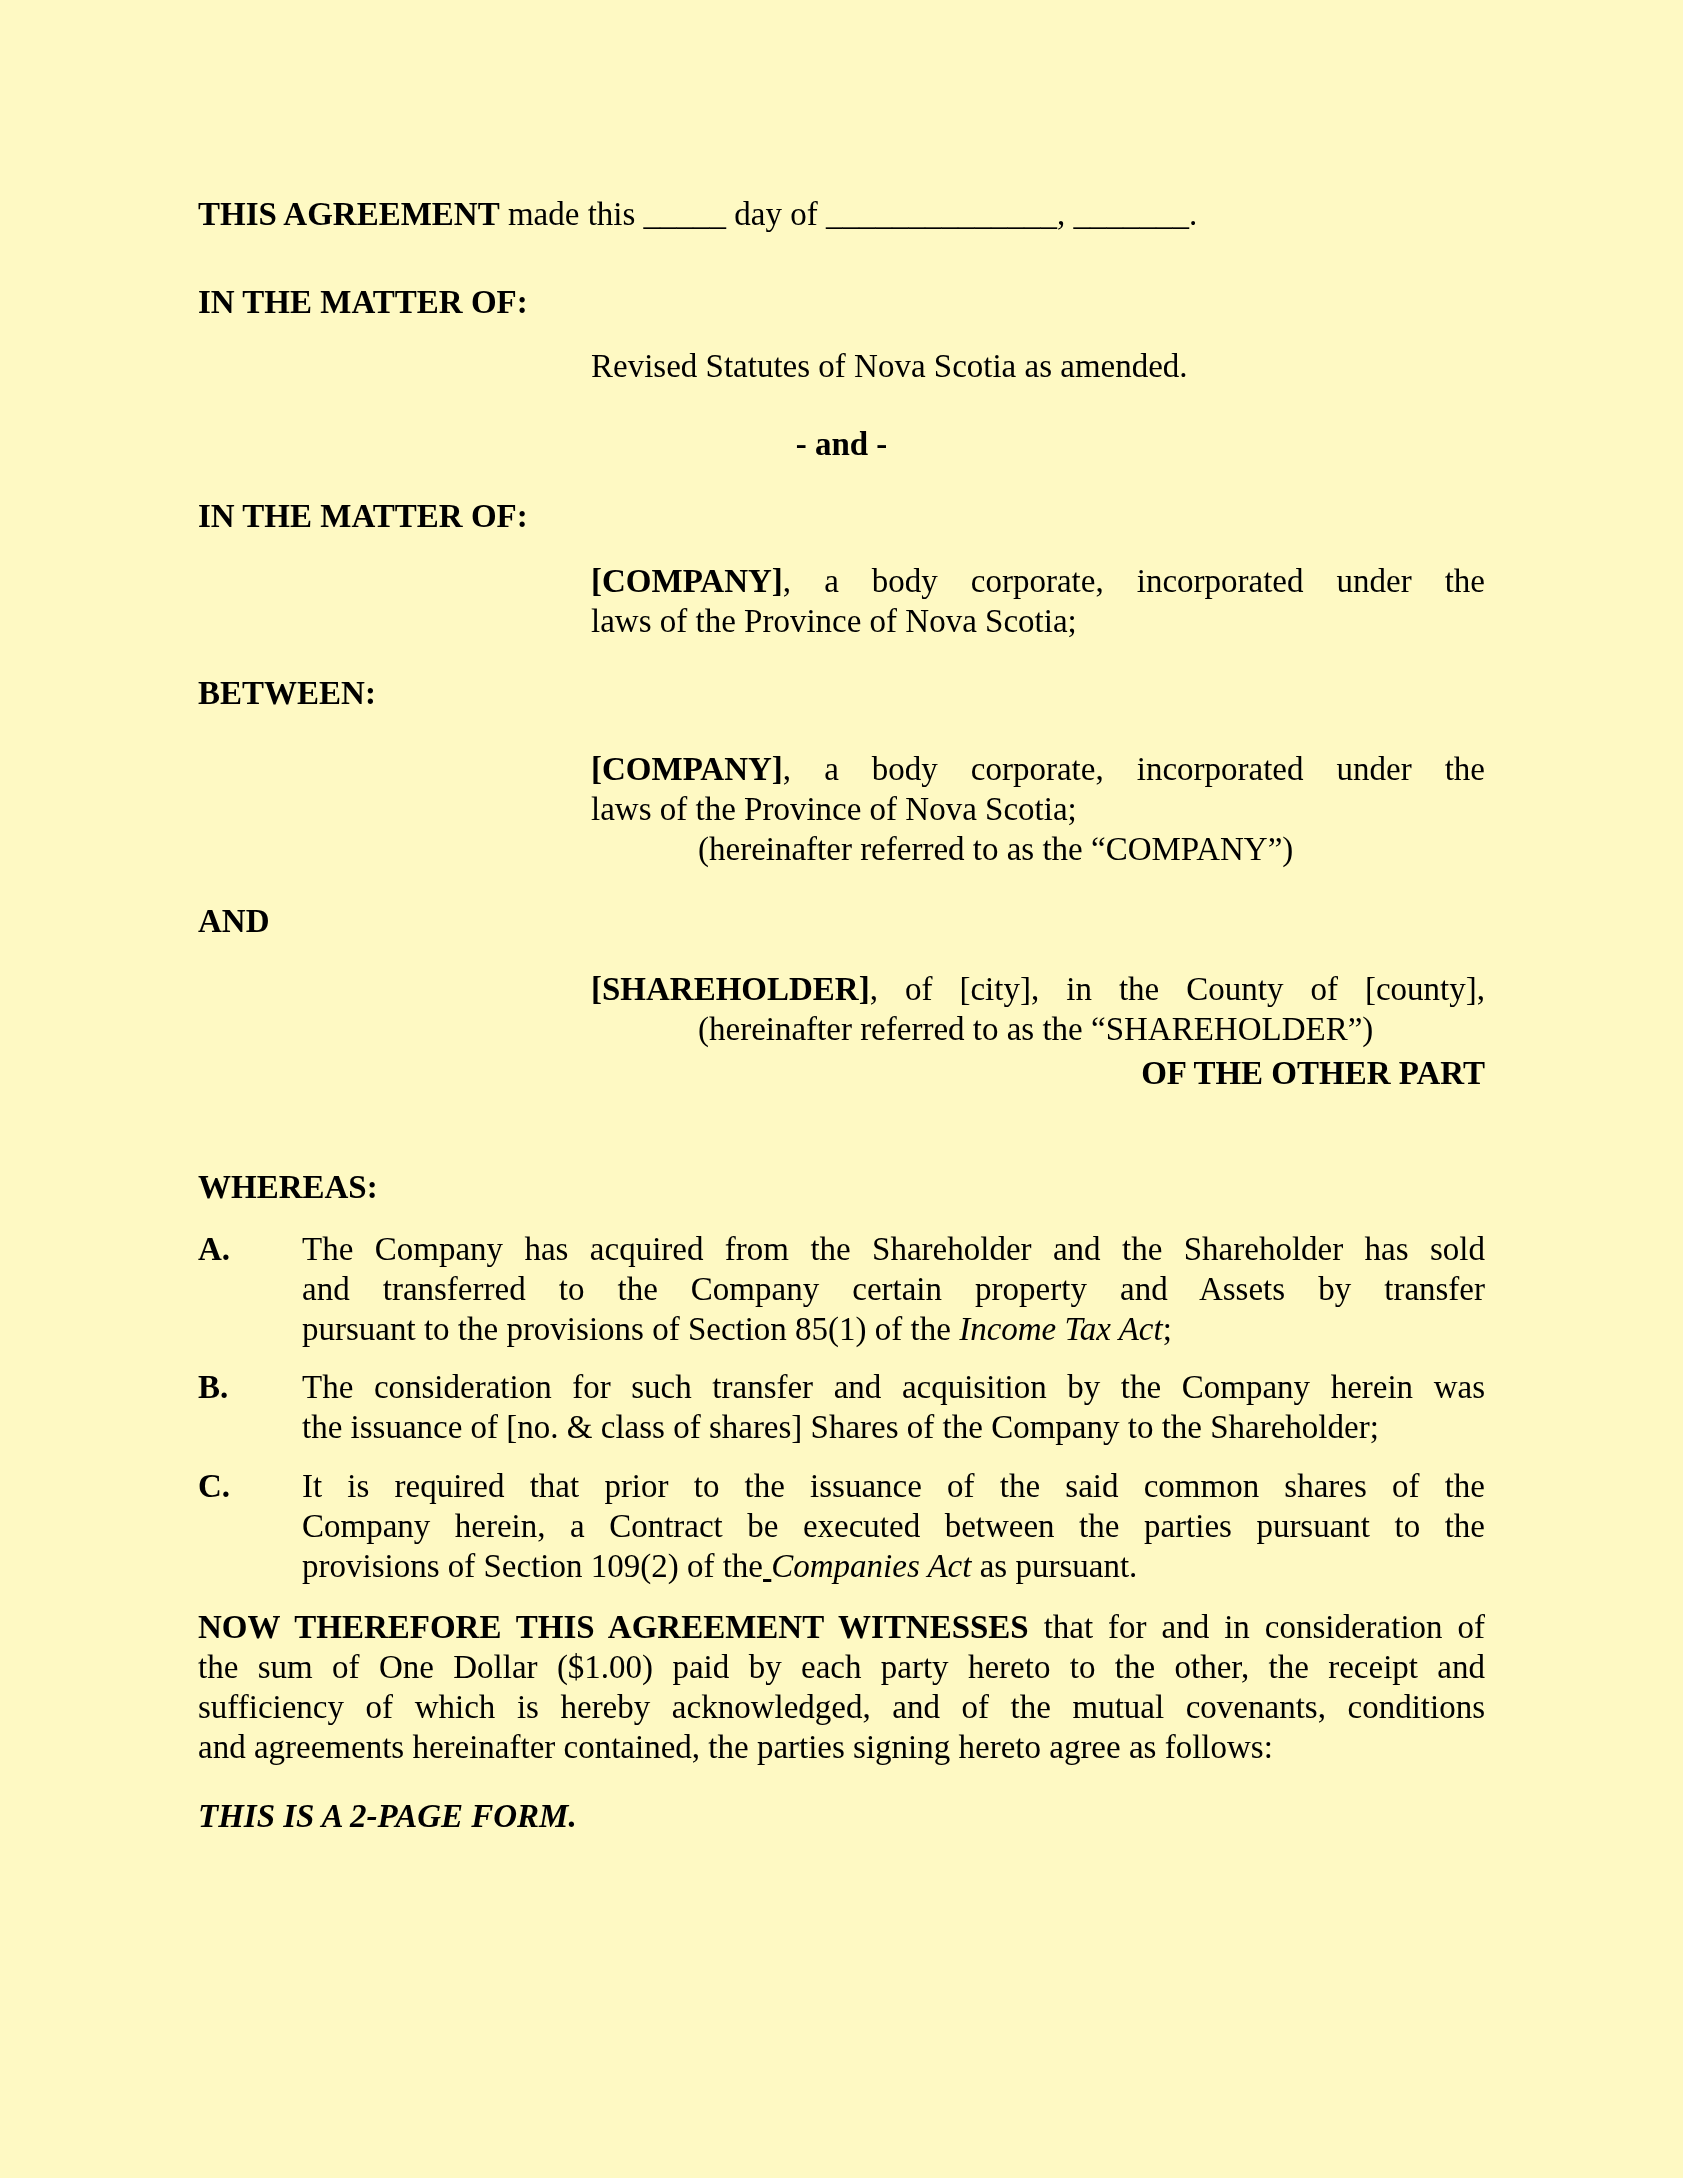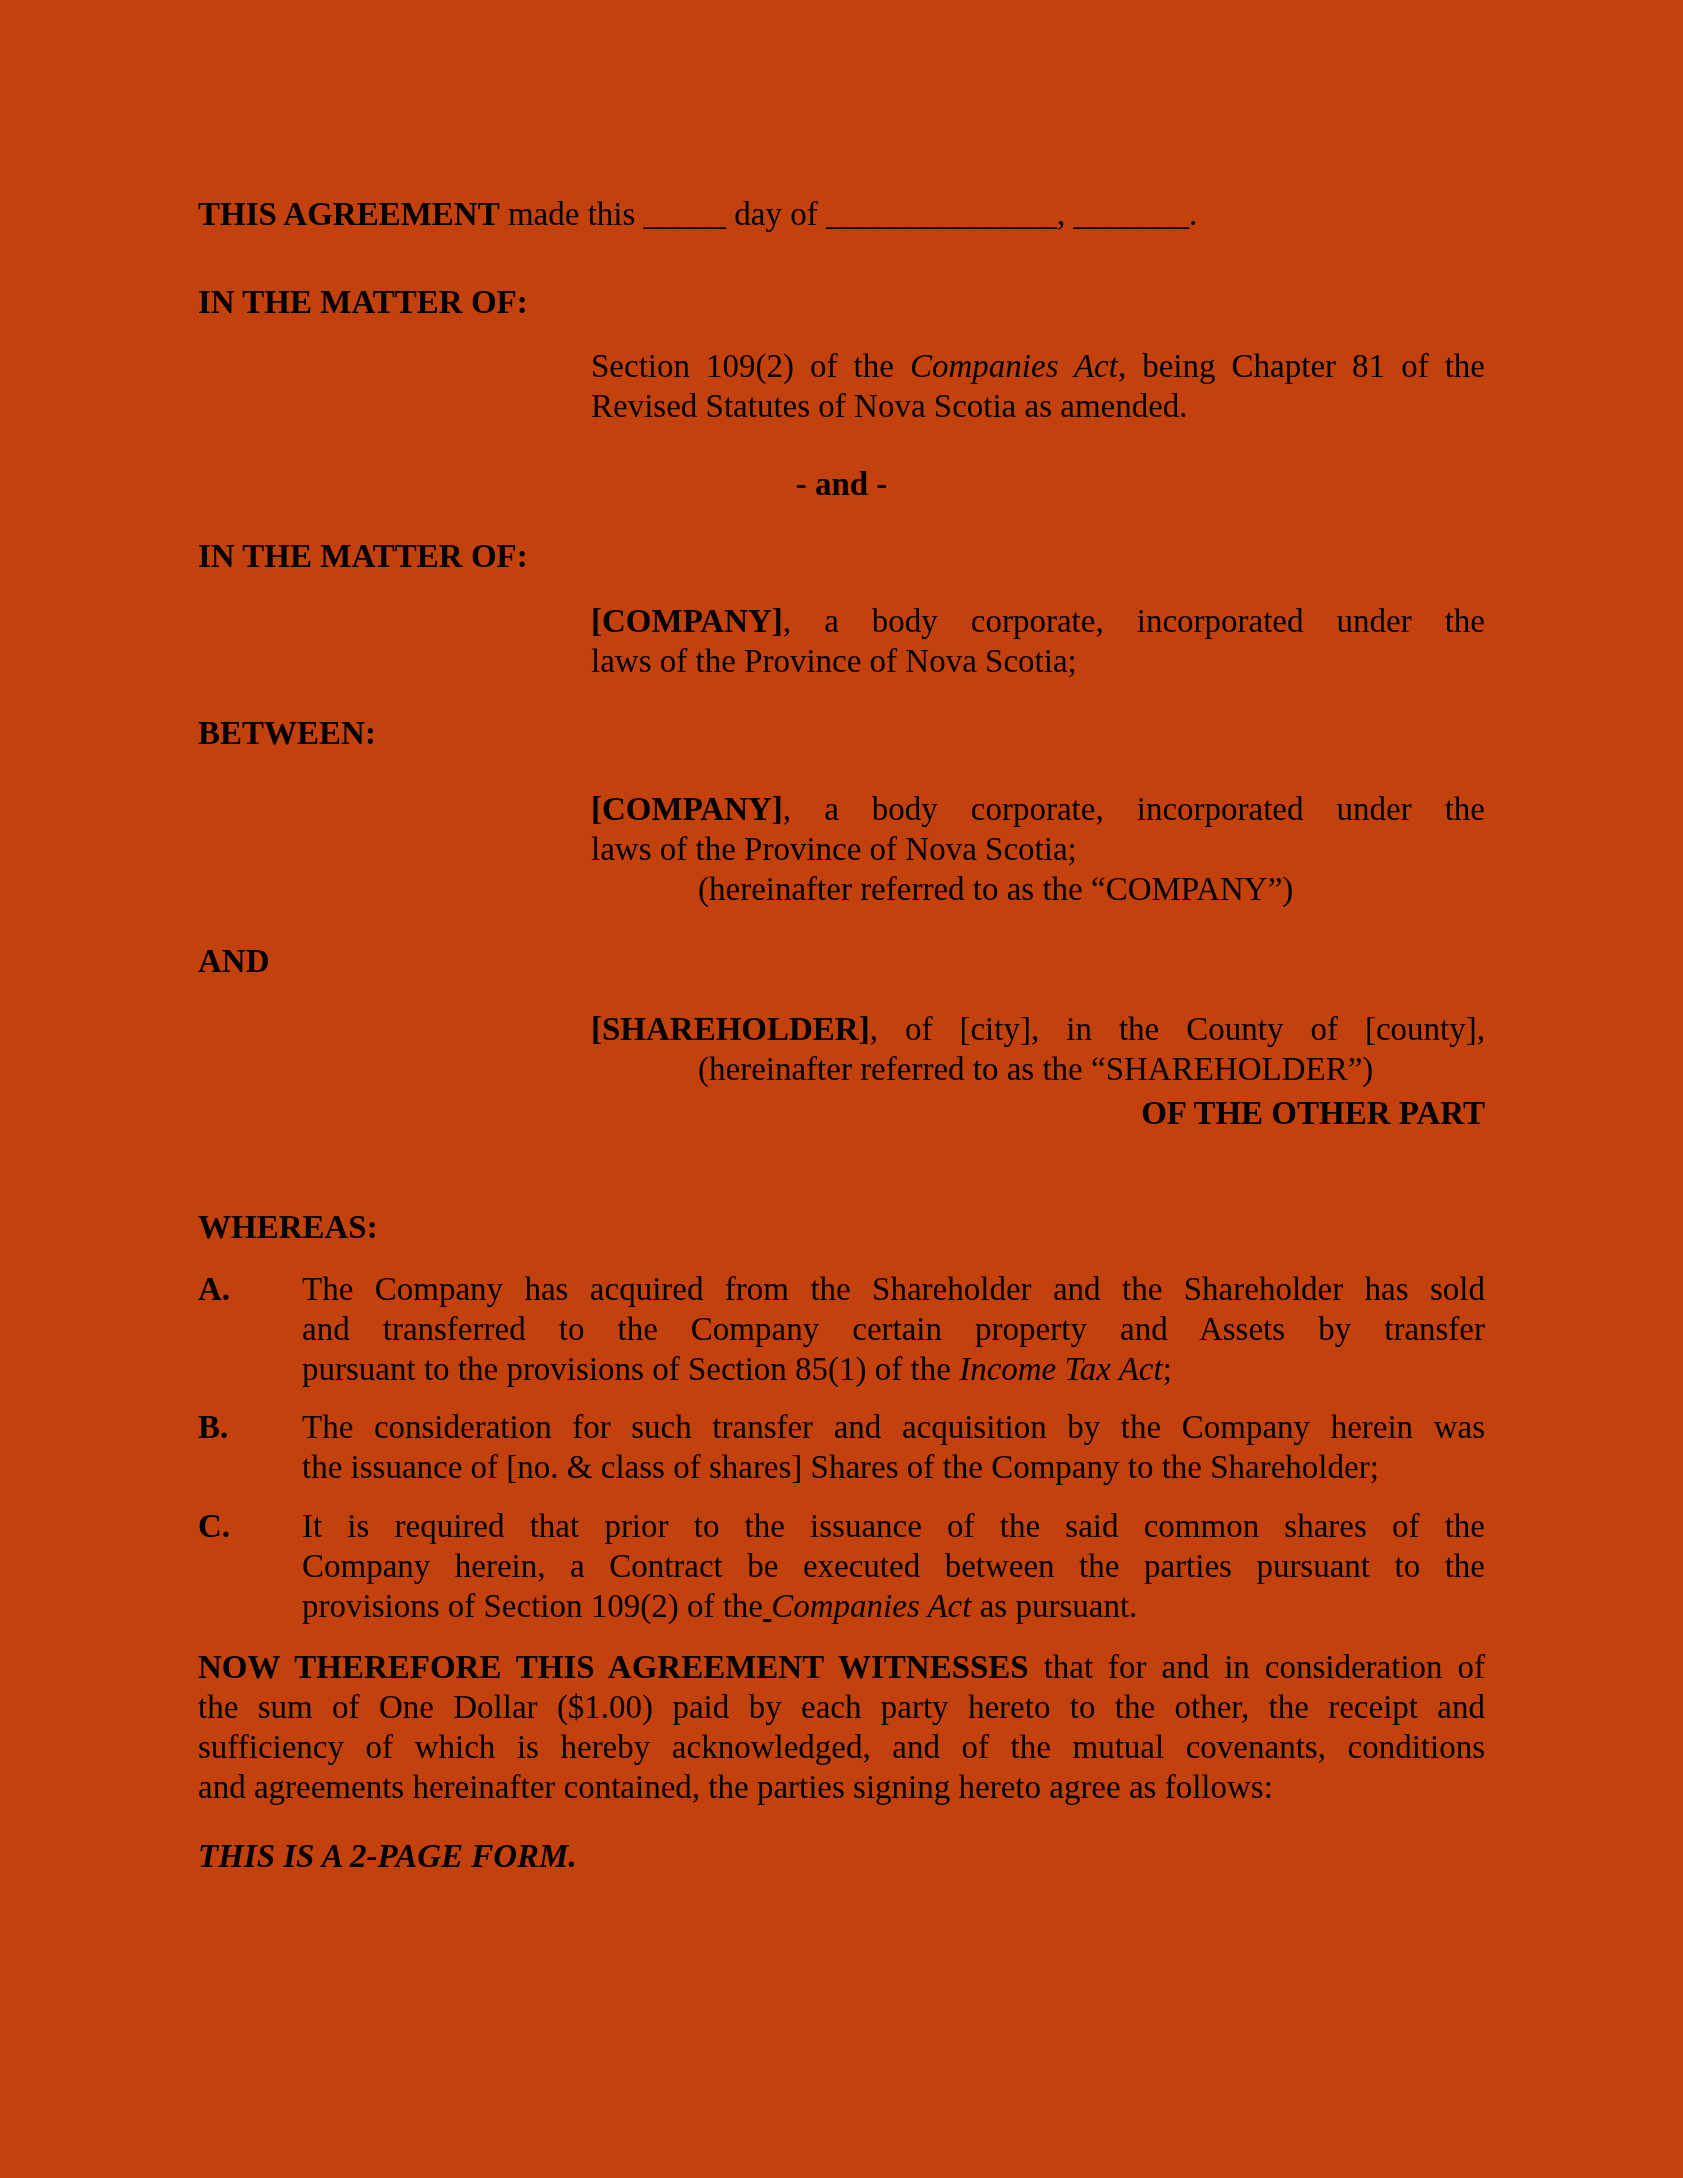--- a/index.html
+++ b/index.html
@@ -1,21 +1,21 @@
 <!DOCTYPE html>
 <html><head>
 <meta charset="utf-8">
 <style>
   html, body { margin: 0; padding: 0; background: #ffffff; }
   .page {
     position: relative;
     width: 1683px; height: 2178px;
     box-sizing: border-box;
     padding: 194px 198px 0 198px;
-    background: #c2410c;
+    background: #fef9c3;
     color: #000000;
     font-family: "Liberation Serif", "DejaVu Serif", serif;
     font-size: 33px;
     line-height: 40px;
     overflow: hidden;
   }
   p, h2, div { margin: 0; padding: 0; font-size: 33px; font-weight: normal; }
   .b { font-weight: bold; }
   .i { font-style: italic; }
   .u { text-decoration: underline; }
@@ -50,21 +50,20 @@
 </head>
 <body>
 
 <div class="page" data-name="document-page">
 
   <p class="line" data-name="date-line"><span class="b" data-name="agreement-title">THIS AGREEMENT</span><span data-name="date-line-made-this"> made this </span><span data-name="day-blank">_____</span><span data-name="date-line-day-of"> day of </span><span data-name="month-blank">______________</span><span data-name="date-line-comma">, </span><span data-name="year-blank">_______</span><span data-name="date-line-period">.</span></p>
 
   <h2 class="heading" data-name="in-the-matter-heading-1">IN THE MATTER OF:</h2>
 
   <div class="indent-block" data-name="statute-reference">
-      <div class="line just" data-name="text-line"><span>Section 109(2) of the </span><span class="i">Companies Act</span><span>, being Chapter 81 of the</span></div>
       <div class="line" data-name="text-line"><span>Revised Statutes of Nova Scotia as amended.</span></div>
     </div>
 
   <p class="center" data-name="and-separator">- and -</p>
 
   <h2 class="heading" data-name="in-the-matter-heading-2">IN THE MATTER OF:</h2>
 
   <div class="indent-block" data-name="company-description">
       <div class="line just" data-name="text-line"><span class="b">[COMPANY]</span><span>, a body corporate, incorporated under the</span></div>
       <div class="line" data-name="text-line"><span>laws of the Province of Nova Scotia;</span></div>

